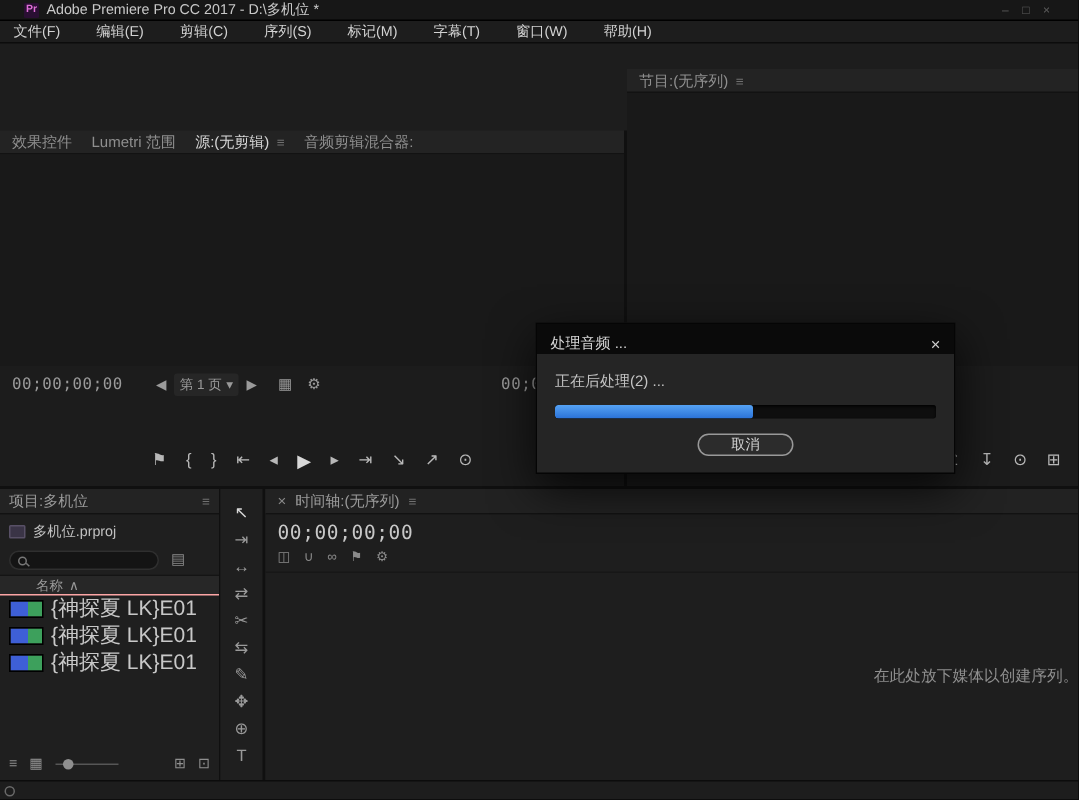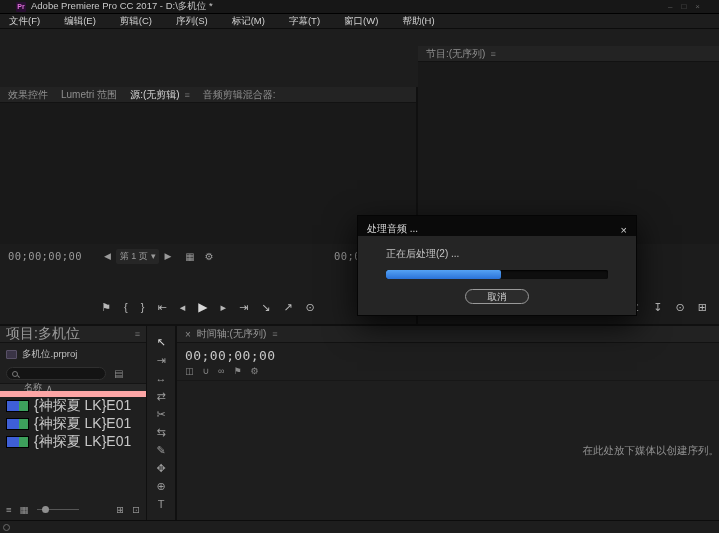--- a/index.html
+++ b/index.html
@@ -57,35 +57,35 @@
 
   
   .lower{position:absolute;left:0;top:324px;width:719px;height:196px;display:flex;
          border-top:2px solid #101010;}
 
   
   .project-panel{width:147px;background:#1f1f1f;border-right:1px solid #101010;
                  display:flex;flex-direction:column;}
   .pp-tabbar{height:17px;background:#232323;border-bottom:1px solid #121212;
              display:flex;align-items:center;gap:5px;padding:0 6px;}
-  .pp-tab{font-size:14px;color:#9a9a9a;white-space:nowrap;}
+  .pp-tab{font-size:10px;color:#9a9a9a;white-space:nowrap;}
   .pp-tabbar .pane-menu{margin-left:auto;}
   .pp-file{display:flex;align-items:center;gap:5px;padding:5px 6px 3px;}
   .pp-file-icon{width:11px;height:9px;background:#3a3446;border:1px solid #585066;border-radius:1px;}
   .pp-file-name{font-size:9.5px;color:#c0c0c0;}
   .pp-searchrow{display:flex;align-items:center;gap:8px;padding:3px 6px;}
   .pp-search{display:flex;align-items:center;gap:4px;width:100px;height:13px;background:#141414;
              border:1px solid #2f2f2f;border-radius:7px;padding:0 5px;}
   .mag-icon{position:relative;width:6px;height:6px;border:1px solid #777;border-radius:50%;flex:0 0 auto;}
   .mag-icon::after{content:"";position:absolute;width:3px;height:1px;background:#777;
                    transform:rotate(45deg);right:-3px;bottom:-1px;}
   .pp-search input{flex:1;min-width:0;background:transparent;border:none;outline:none;
                    color:#cfcfcf;font-size:9px;font-family:inherit;}
   .pp-binfilter{font-size:10px;color:#8a8a8a;}
-  .pp-colhead{height:14px;background:#272727;border-top:1px solid #141414;border-bottom:6px solid #fca5a5;
+  .pp-colhead{height:14px;background:#272727;border-top:1px solid #141414;border-bottom:1px solid #fca5a5;
               display:flex;align-items:center;gap:4px;padding:0 6px 0 24px;font-size:9px;color:#9a9a9a;}
   .pp-rows{flex:0 0 auto;}
   .pp-row{height:18px;display:flex;align-items:center;gap:5px;padding:0 0 0 6px;overflow:hidden;}
   .clip-thumb{width:23px;height:12px;flex:0 0 auto;border:1px solid #000;
               background:linear-gradient(90deg,#3e5fd6 0 55%,#3da05c 55% 100%);}
   .pp-row-label{font-size:14px;color:#c8c8c8;white-space:nowrap;overflow:hidden;}
   .pp-bottom{margin-top:auto;height:18px;display:flex;align-items:center;gap:8px;
              padding:0 6px 4px;color:#8f8f8f;font-size:9.5px;}
   .pp-slider{position:relative;width:42px;height:1px;background:#565656;}
   .pp-knob{position:absolute;left:5px;top:-3px;width:7px;height:7px;border-radius:50%;background:#8f8f8f;}
@@ -114,21 +114,21 @@
   .statusbar{position:absolute;left:0;top:520px;width:719px;height:13px;background:#1d1d1d;
              border-top:1px solid #0c0c0c;display:flex;align-items:center;padding:0 3px;}
   .status-dot{width:7px;height:7px;border-radius:50%;border:1px solid #6a6a6a;}
 
   
   .dialog{position:absolute;left:357px;top:215px;width:280px;height:101px;background:#252525;
           border:1px solid #050505;box-shadow:0 10px 30px rgba(0,0,0,.78);z-index:50;}
   .dialog-titlebar{height:20px;background:#0a0a0a;display:flex;align-items:flex-end;padding:0 9px;}
   .dialog-title{font-size:10px;color:#d6d6d6;}
   .dialog-close{margin-left:auto;color:#d0d0d0;font-size:11px;line-height:11px;}
-  .dialog-body{padding:11px 28px 0;}
+  .dialog-body{padding:11px 12px 0;}
   .dialog-msg{font-size:10px;color:#c4c4c4;}
   .progress-track{margin-top:9px;height:9px;background:#0e0e0e;border-radius:2px;
                   box-shadow:inset 0 1px 2px #000;overflow:hidden;}
   .progress-fill{height:100%;width:0;background:linear-gradient(#55a2f4,#2a72d8);border-radius:2px;}
   .dialog-cancel{display:block;margin:10px auto 0;width:64px;height:15px;border-radius:8px;
                  background:#2c2c2c;border:1px solid #999;color:#d6d6d6;font-size:9.5px;
                  line-height:12px;text-align:center;font-family:inherit;}
 </style>
 </head>
 <body>

